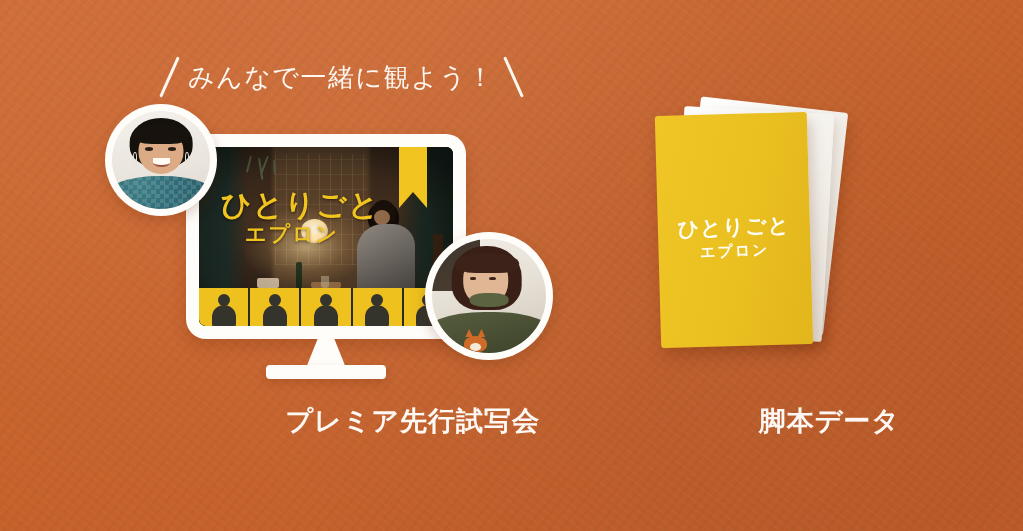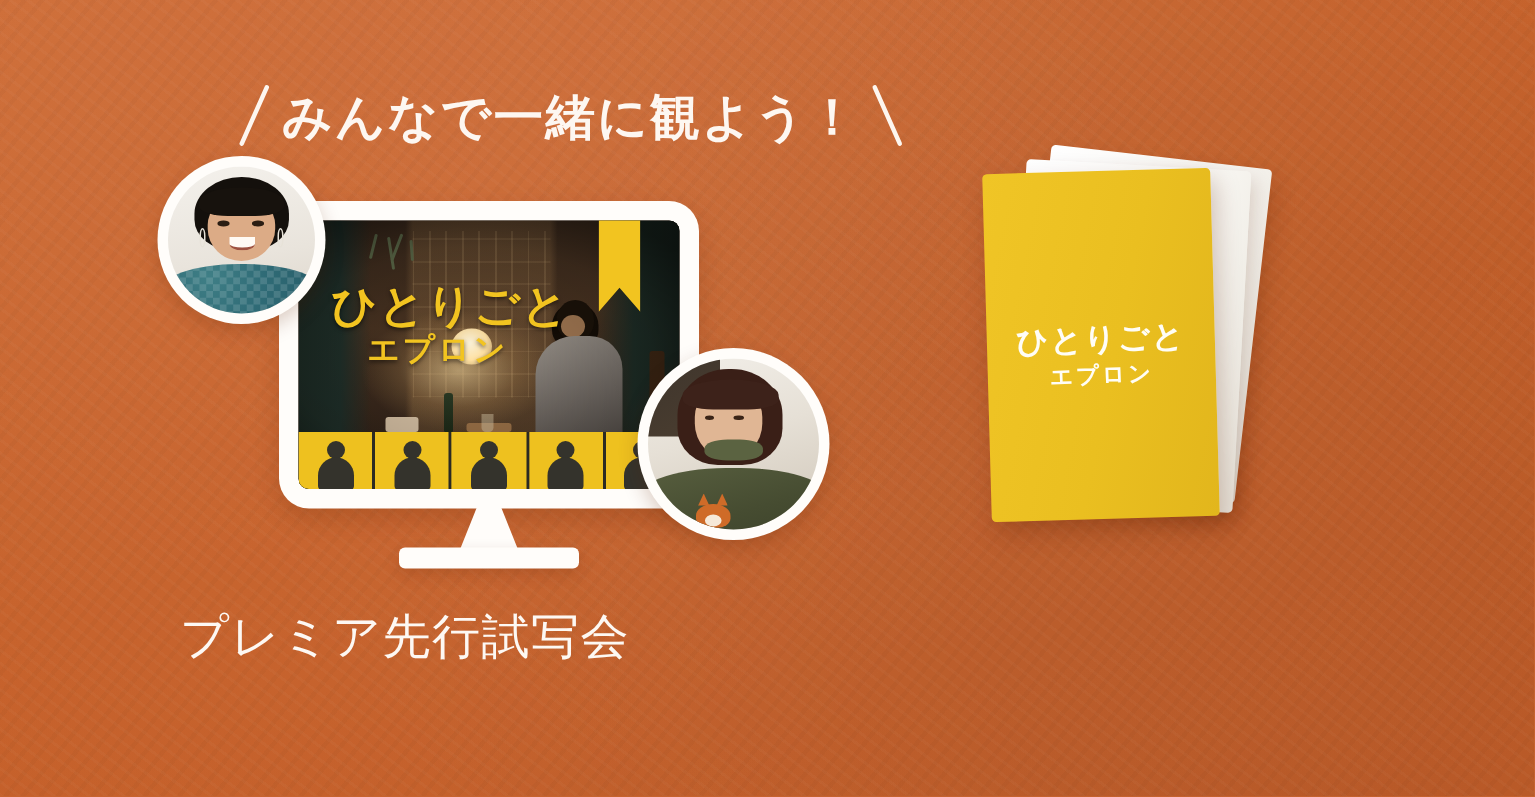--- a/index.html
+++ b/index.html
@@ -50,22 +50,22 @@
   }
   .slash {
     width: 3px;
     height: 44px;
     background: #fdf6ef;
     border-radius: 2px;
   }
   .slash.left  { transform: rotate(24deg); }
   .slash.right { transform: rotate(-24deg); }
   .headline {
-    font-size: 33px;
-    font-weight: bold;
+    font-size: 26px;
+    font-weight: normal;
     color: #fdf7f1;
     letter-spacing: 1.5px;
     white-space: nowrap;
     line-height: 1;
     text-align: center;
   }
 
   
   .monitor-block {
     position: absolute;
@@ -565,23 +565,23 @@
     font-weight: bold;
     letter-spacing: 2px;
     line-height: 1;
     margin-top: 6px;
     white-space: nowrap;
   }
 
   
   .caption {
     position: absolute;
-    text-align: left;
-    font-size: 32px;
-    font-weight: normal;
+    text-align: right;
+    font-size: 27px;
+    font-weight: bold;
     color: #fdf8f3;
     letter-spacing: 1px;
     white-space: nowrap;
     z-index: 8;
   }
   .caption-left  { left: 120px; top: 403px; width: 420px; }
   .caption-right { left: 620px; top: 403px; width: 280px; }
 
   
   .footnote {
@@ -715,15 +715,16 @@
     <div class="sheet back1"></div>
     <div class="sheet cover">
       <div class="cover-title">
         <span class="main">ひとりごと</span>
         <span class="sub">エプロン</span>
       </div>
     </div>
   </div>
 
   <div class="caption caption-left">プレミア先行試写会</div>
+  <div class="caption caption-right">脚本データ</div>
 
 
 </div>
 
 </body></html>

